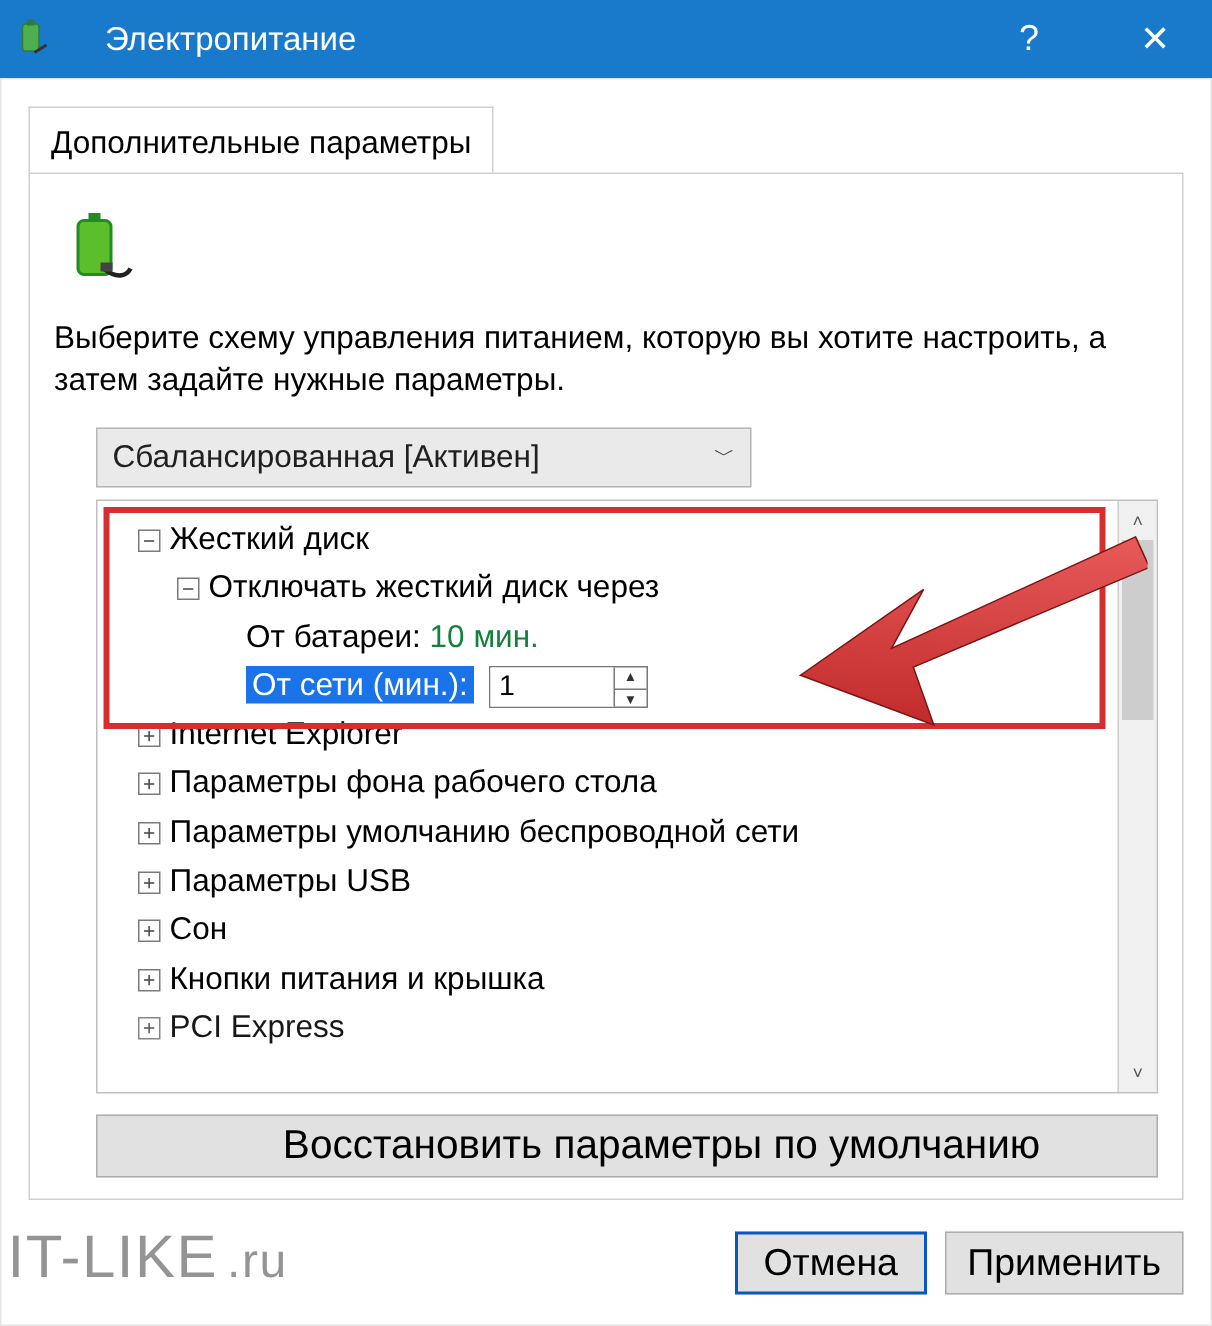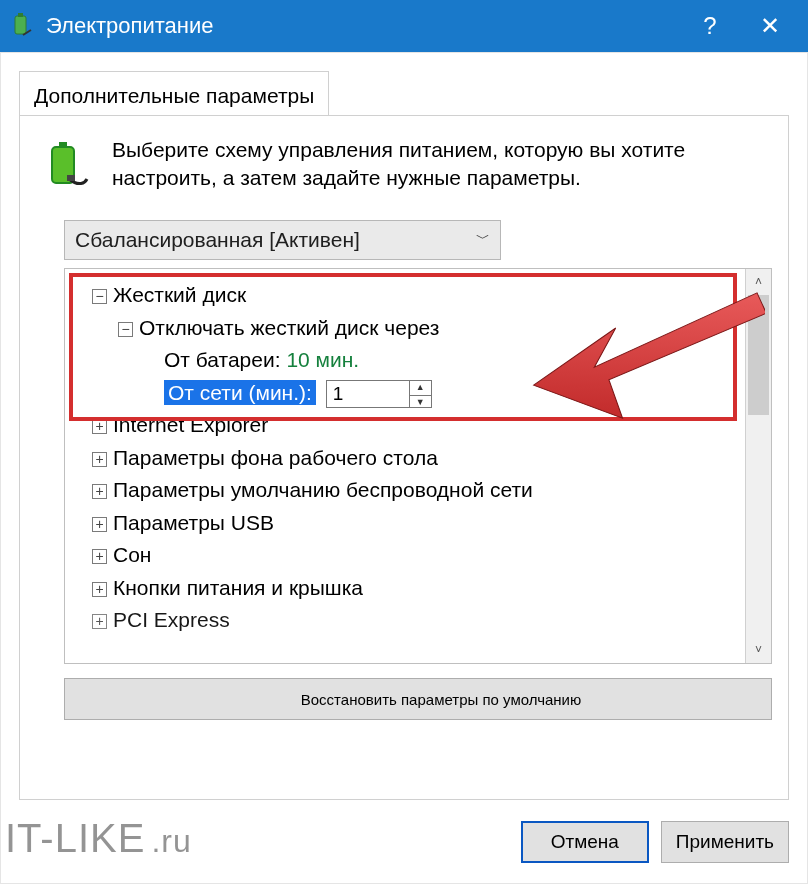--- a/index.html
+++ b/index.html
@@ -13,20 +13,21 @@
     overflow: hidden;
     position: relative;
   }
   .titlebar {
     background: #1979ca;
     height: 52px;
     display: flex;
     align-items: center;
     color: #fff;
     padding: 0 8px;
+    gap: 24px;
   }
   .titlebar .title-icon {
     width: 28px;
     height: 28px;
     margin-right: 10px;
     display: flex;
     align-items: center;
     justify-content: center;
   }
   .titlebar .title-text {
@@ -71,21 +72,22 @@
     border: 1px solid #d0d0d0;
     padding: 20px 16px 16px 16px;
     margin-top: -1px;
     background: #fff;
     height: 685px;
     position: relative;
   }
   .intro {
     display: flex;
     gap: 18px;
-    margin-bottom: 26px;
+    margin-bottom: 16px;
+    flex-direction: column;
   }
   .intro-icon {
     width: 58px;
     height: 58px;
     flex: none;
     display:flex;
     align-items:center;
     justify-content:center;
   }
   .intro-text {
@@ -216,40 +218,40 @@
     top: 26px;
     height: 120px;
     background: #cdcdcd;
   }
   .restore-btn {
     margin: 14px 13px 0 28px;
     height: 42px;
     width: calc(100% - 28px - 0px);
     background: #e1e1e1;
     border: 1px solid #adadad;
-    font-size: 15px;
+    font-size: 27px;
     display: flex;
     align-items: center;
     justify-content: center;
     padding-left: 46px;
   }
   .bottom-buttons {
     position: absolute;
     right: 18px;
     bottom: 20px;
     display: flex;
     gap: 12px;
     align-items: flex-end;
   }
   .win-btn {
     min-width: 128px;
     height: 42px;
     background: #e1e1e1;
     border: 1px solid #adadad;
-    font-size: 19px;
+    font-size: 25px;
     display: flex;
     align-items: center;
     justify-content: center;
     padding: 0 14px;
   }
   .win-btn.primary {
     border: 2px solid #0a57c2;
   }
   .watermark {
     position: absolute;

